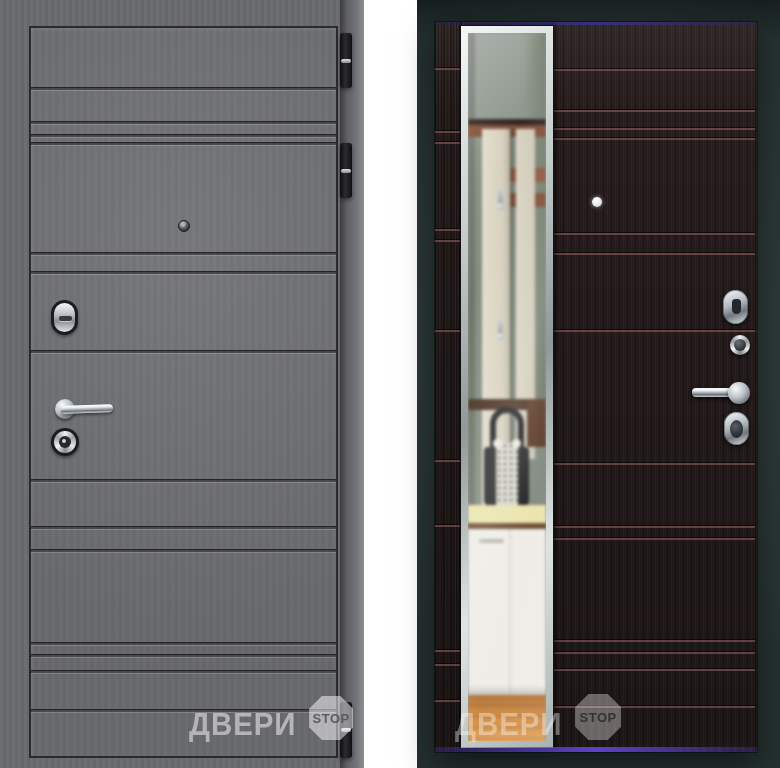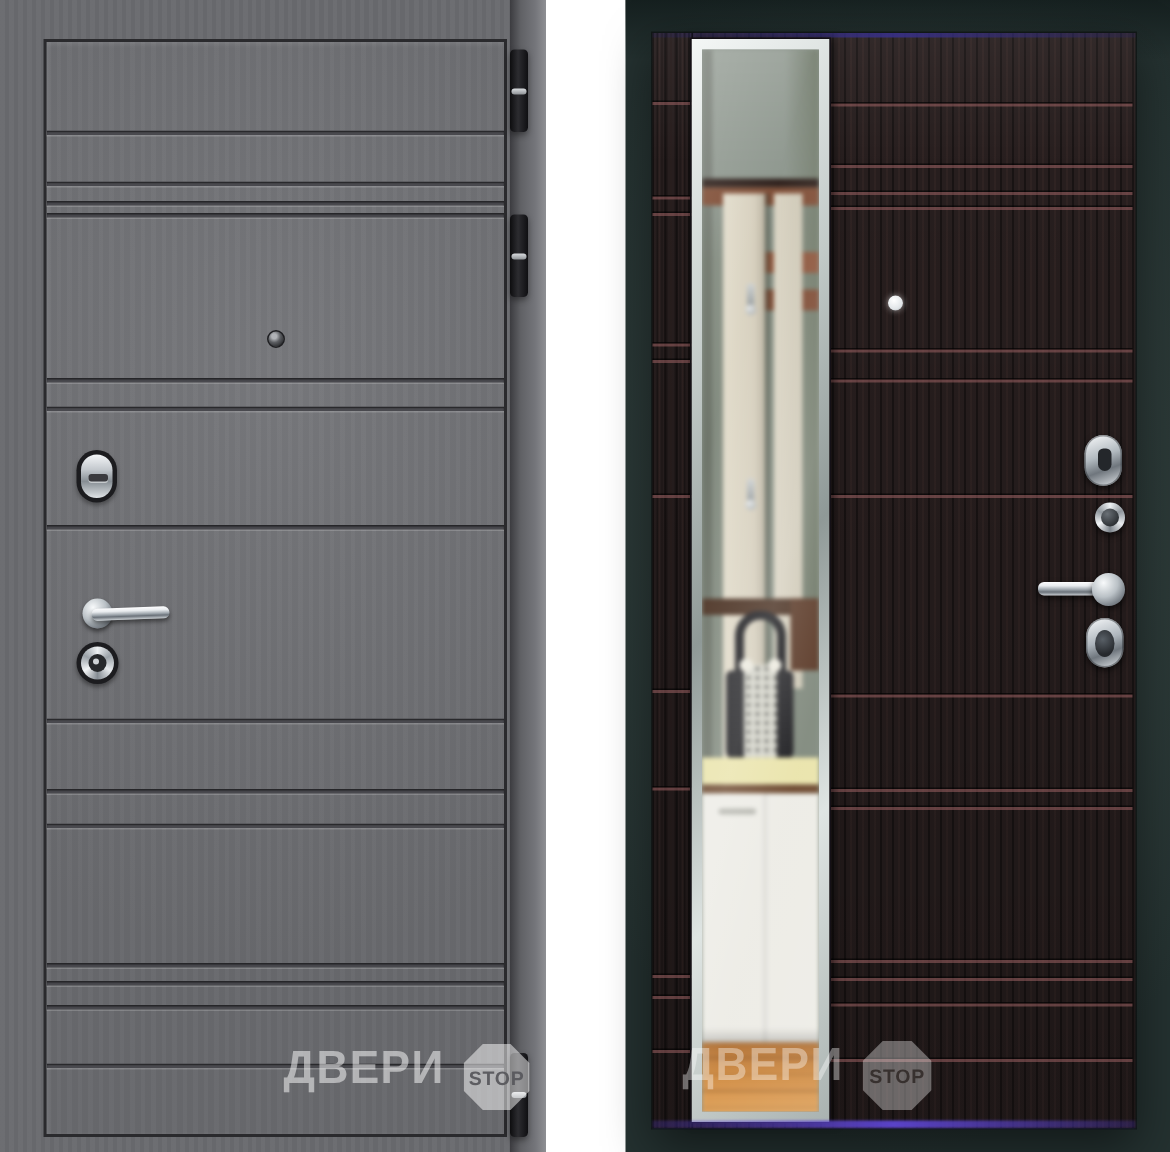--- a/index.html
+++ b/index.html
@@ -153,21 +153,21 @@
   .handle-right .rosette{position:absolute;left:293px;top:360px;width:22px;height:22px;border-radius:50%;
     background:radial-gradient(circle at 35% 30%, #f8fafb, #bac1c6 45%, #7c838a 72%, #4c5257);
     box-shadow:0 2px 4px rgba(0,0,0,0.6);}
   .cyl-right-oval{position:absolute;left:289px;top:390px;width:25px;height:33px;border-radius:13px;
     background:linear-gradient(160deg,#fafbfc,#aeb6bd 45%,#6f767d 68%,#e3e7ea);
     box-shadow:0 2px 4px rgba(0,0,0,0.6), inset 0 0 0 1px rgba(40,44,48,0.45);}
   .cyl-right-oval::after{content:"";position:absolute;left:50%;top:50%;width:13px;height:18px;margin:-9px 0 0 -7px;
     border-radius:50%;background:radial-gradient(circle at 40% 35%, #585f66, #26292d 70%);}
 
   
-  .watermark{position:absolute;display:flex;align-items:flex-start;z-index:5;pointer-events:none;}
+  .watermark{position:absolute;display:flex;align-items:flex-end;z-index:5;pointer-events:none;}
   .wm-text{font-weight:bold;font-size:31px;letter-spacing:1px;line-height:1;
     transform:scaleX(0.95);transform-origin:left center;}
   .photo-left .wm-text{color:rgba(255,255,255,0.5);}
   .photo-right .wm-text{color:rgba(255,255,255,0.38);}
   .wm-octagon{display:flex;align-items:center;justify-content:center;
     clip-path:polygon(29% 0,71% 0,100% 29%,100% 71%,71% 100%,29% 100%,0 71%,0 29%);}
   .photo-left .wm-octagon{width:44px;height:44px;margin-left:7px;background:rgba(255,255,255,0.5);}
   .photo-right .wm-octagon{width:46px;height:46px;margin-left:7px;background:rgba(255,255,255,0.35);}
   .wm-stop{font-weight:bold;font-size:13px;letter-spacing:0.5px;line-height:1;}
   .photo-left .wm-stop{color:rgba(88,88,93,0.95);}

